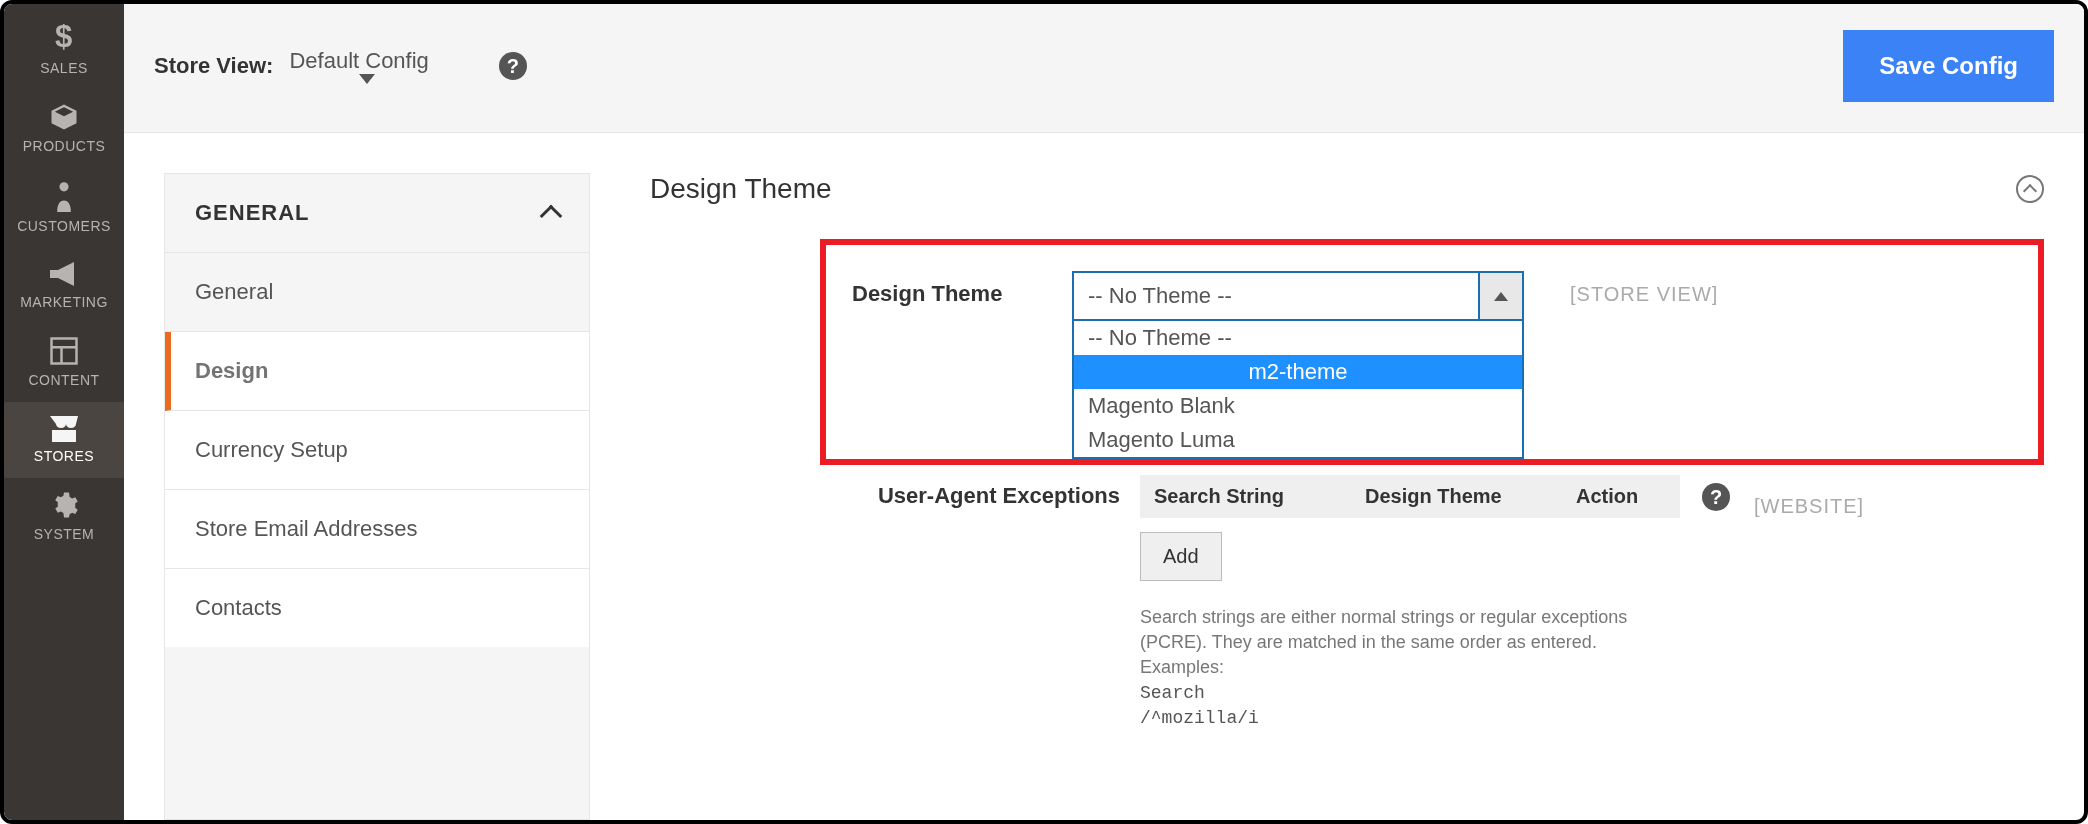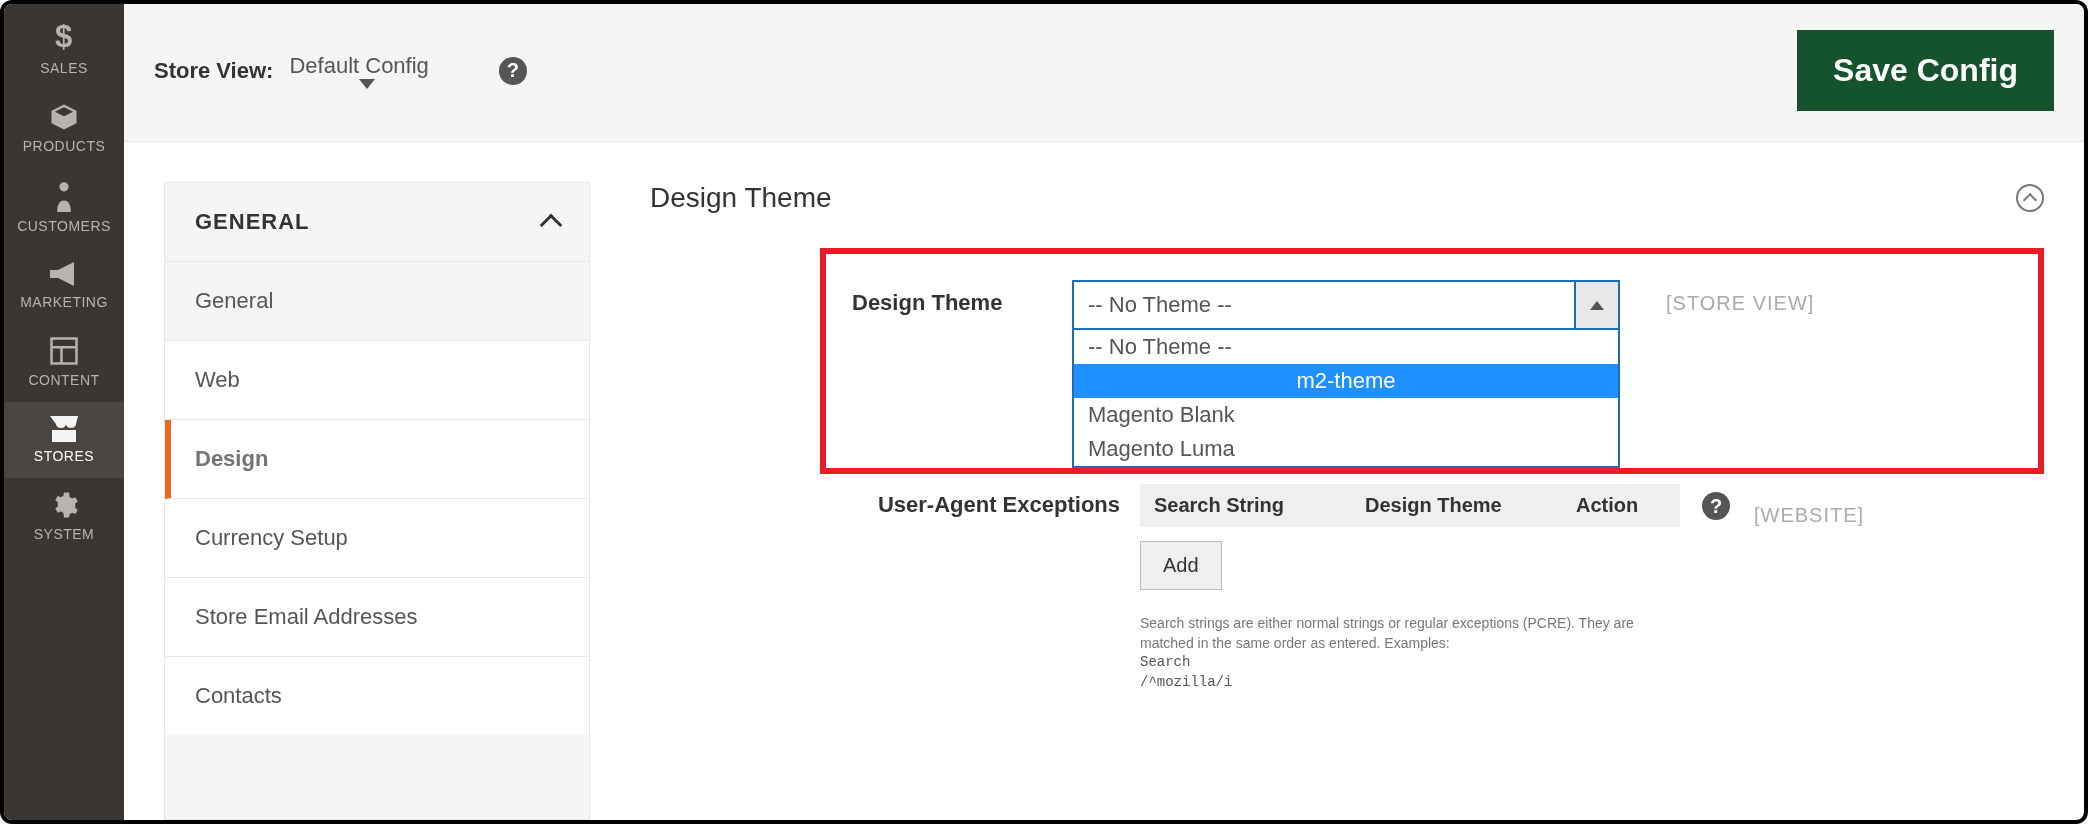--- a/index.html
+++ b/index.html
@@ -16,21 +16,21 @@
   
   .main { flex: 1; display: flex; flex-direction: column; }
 
   
   .topbar { background: #f5f5f5; padding: 26px 30px 30px 30px; display: flex; align-items: center; border-bottom: 1px solid #e6e6e6; }
   .store-view-label { font-weight: 700; font-size: 22px; color: #333; margin-right: 16px; }
   .store-view-value { font-size: 22px; color: #555; margin-right: 10px; }
   .caret-down { width: 0; height: 0; border-left: 8px solid transparent; border-right: 8px solid transparent; border-top: 10px solid #555; display: inline-block; margin-left: 6px; vertical-align: middle; }
   .help-icon { width: 28px; height: 28px; border-radius: 50%; background: #555; color: #fff; font-weight: 700; font-size: 20px; display: inline-flex; align-items: center; justify-content: center; margin-left: 60px; }
   .spacer { flex: 1; }
-  .save-btn { background: #14532d; color: #fff; border: none; padding: 22px 36px; font-size: 32px; font-weight: 700; cursor: pointer; }
+  .save-btn { background: #3b82f6; color: #fff; border: none; padding: 22px 36px; font-size: 24px; font-weight: 700; cursor: pointer; }
 
   
   .content { flex: 1; display: flex; padding-top: 40px; }
 
   
   .config-side { width: 426px; margin-left: 40px; background: #f5f5f5; border: 1px solid #e6e6e6; }
   .config-group-head { padding: 26px 30px; font-weight: 700; font-size: 22px; letter-spacing: 1px; color: #333; display: flex; justify-content: space-between; align-items: center; border-bottom: 1px solid #e6e6e6; }
   .chev-up { width: 16px; height: 16px; border-left: 3px solid #333; border-top: 3px solid #333; transform: rotate(45deg); margin-top: 6px; }
   .config-item { padding: 26px 30px; font-size: 22px; color: #555; border-bottom: 1px solid #e6e6e6; background: #fff; cursor: pointer; }
   .config-item.group-first { background: #f5f5f5; }
@@ -42,41 +42,41 @@
   .collapse-circle { width: 28px; height: 28px; border: 2px solid #777; border-radius: 50%; display: inline-flex; align-items: center; justify-content: center; }
   .collapse-circle .inner { width: 10px; height: 10px; border-left: 2px solid #777; border-top: 2px solid #777; transform: rotate(45deg); margin-top: 3px; }
 
   
   .hl-box { border: 6px solid #ec1c24; padding: 26px 26px 0 26px; margin-bottom: 10px; }
 
   .field-row { display: flex; align-items: flex-start; }
   .field-label { width: 220px; text-align: left; font-size: 22px; font-weight: 700; color: #333; padding-top: 10px; }
 
   
-  .select-wrap { position: relative; width: 548px; }
+  .select-wrap { position: relative; width: 452px; }
   .select-display { height: 50px; border: 2px solid #1a6fb0; background: #fff; display: flex; align-items: center; }
   .select-text { flex: 1; padding: 0 14px; font-size: 22px; color: #555; }
   .select-btn { width: 44px; height: 100%; background: #e8e8e8; border-left: 2px solid #1a6fb0; display: flex; align-items: center; justify-content: center; }
   .tri-up { width: 0; height: 0; border-left: 7px solid transparent; border-right: 7px solid transparent; border-bottom: 9px solid #555; }
   .options { border: 2px solid #1a6fb0; border-top: none; background: #fff; }
   .option { padding: 4px 14px; font-size: 22px; color: #555; cursor: pointer; }
   .option.sel { background: #1e90ff; color: #fff; text-align: center; }
 
   .scope { font-size: 20px; color: #aaa; letter-spacing: 1px; margin-left: 46px; padding-top: 12px; white-space: nowrap; text-align: center; }
 
   
   .ua-row { display: flex; align-items: flex-start; margin-top: 8px; }
   .ua-label { width: 320px; text-align: right; font-size: 22px; font-weight: 700; color: #333; padding-top: 8px; padding-right: 20px; }
   .ua-body { width: 540px; }
   .ua-header { background: #efefef; padding: 10px 14px; display: flex; gap: 40px; font-size: 20px; font-weight: 700; color: #333; }
   .ua-header .col1 { width: 190px; }
   .ua-header .col2 { width: 190px; }
   .ua-header .col3 { width: 100px; }
   .add-btn { margin-top: 14px; padding: 12px 22px; font-size: 20px; background: #efefef; border: 1px solid #bbb; cursor: pointer; color: #333; }
-  .ua-help { margin-top: 24px; font-size: 14px; color: #777; line-height: 1.4; }
+  .ua-help { margin-top: 24px; font-size: 18px; color: #777; line-height: 1.4; }
   .ua-help .mono { font-family: "Courier New", monospace; color: #555; }
   .ua-side { display: flex; align-items: flex-start; margin-left: 22px; padding-top: 8px; }
   .ua-side .help-icon { margin-left: 0; margin-right: 24px; }
 </style>
 </head>
 <body>
 
 <div class="app">
 
   <div class="adminnav">
@@ -150,21 +150,20 @@
     </div>
 
     <div class="content">
 
       <div class="config-side">
         <div class="config-group-head">
           <span>GENERAL</span>
           <span class="chev-up"></span>
         </div>
         <div class="config-item group-first">General</div>
-        <div class="config-item">Web</div>
         <div class="config-item active">Design</div>
         <div class="config-item">Currency Setup</div>
         <div class="config-item">Store Email Addresses</div>
         <div class="config-item" style="border-bottom:none">Contacts</div>
       </div>
 
       <div class="pane">
 
         <div class="section-title">
           <span>Design Theme</span>

